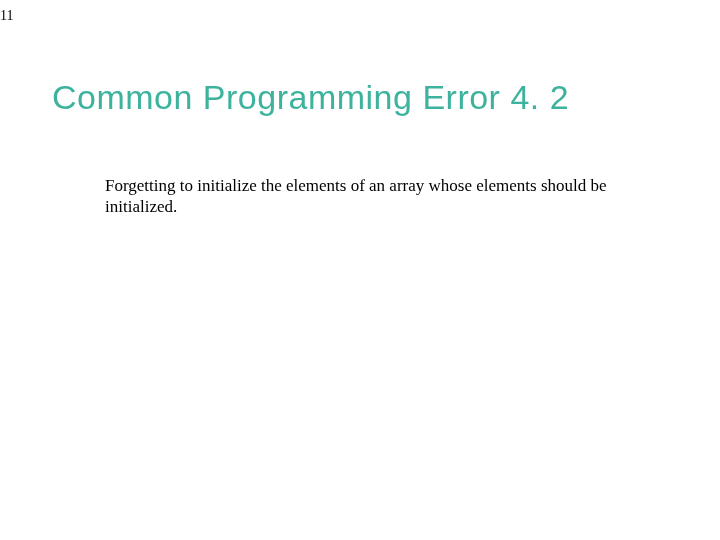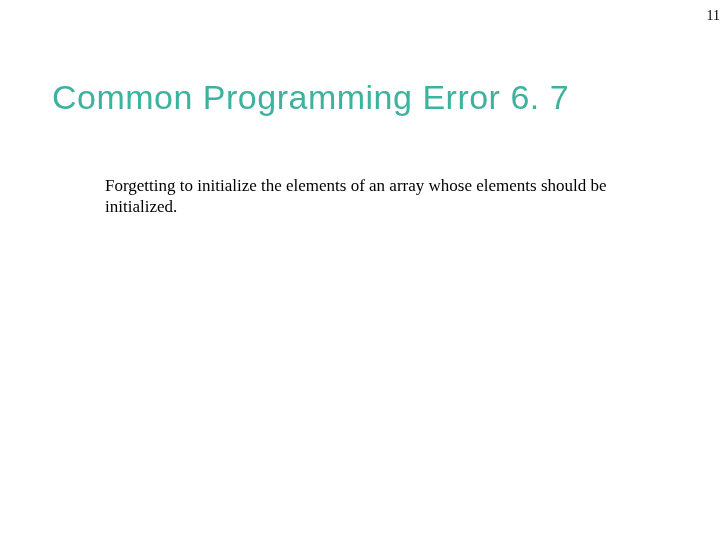--- a/index.html
+++ b/index.html
@@ -12,21 +12,21 @@
       height: 540px;
       background: #ffffff;
       font-family: "Times New Roman", Times, serif;
       position: relative;
     }
     .page-number {
       position: absolute;
       top: 8px;
       left: 0;
       right: 0;
-      text-align: right;
+      text-align: left;
       font-size: 14px;
       color: #000000;
     }
     .heading {
       position: absolute;
       top: 78px;
       left: 52px;
       font-family: Arial, Helvetica, sans-serif;
       font-size: 34px;
       font-weight: normal;
@@ -41,15 +41,15 @@
       font-size: 17px;
       line-height: 1.25;
       color: #000000;
     }
   </style>
 </head>
 <body>
 
 <div class="page-number">11</div>
 
-<h1 class="heading">Common Programming Error 6. 7</h1>
+<h1 class="heading">Common Programming Error 4. 2</h1>
 
 <p class="body-text">Forgetting to initialize the elements of an array whose elements should be initialized.</p>
 
 </body></html>

